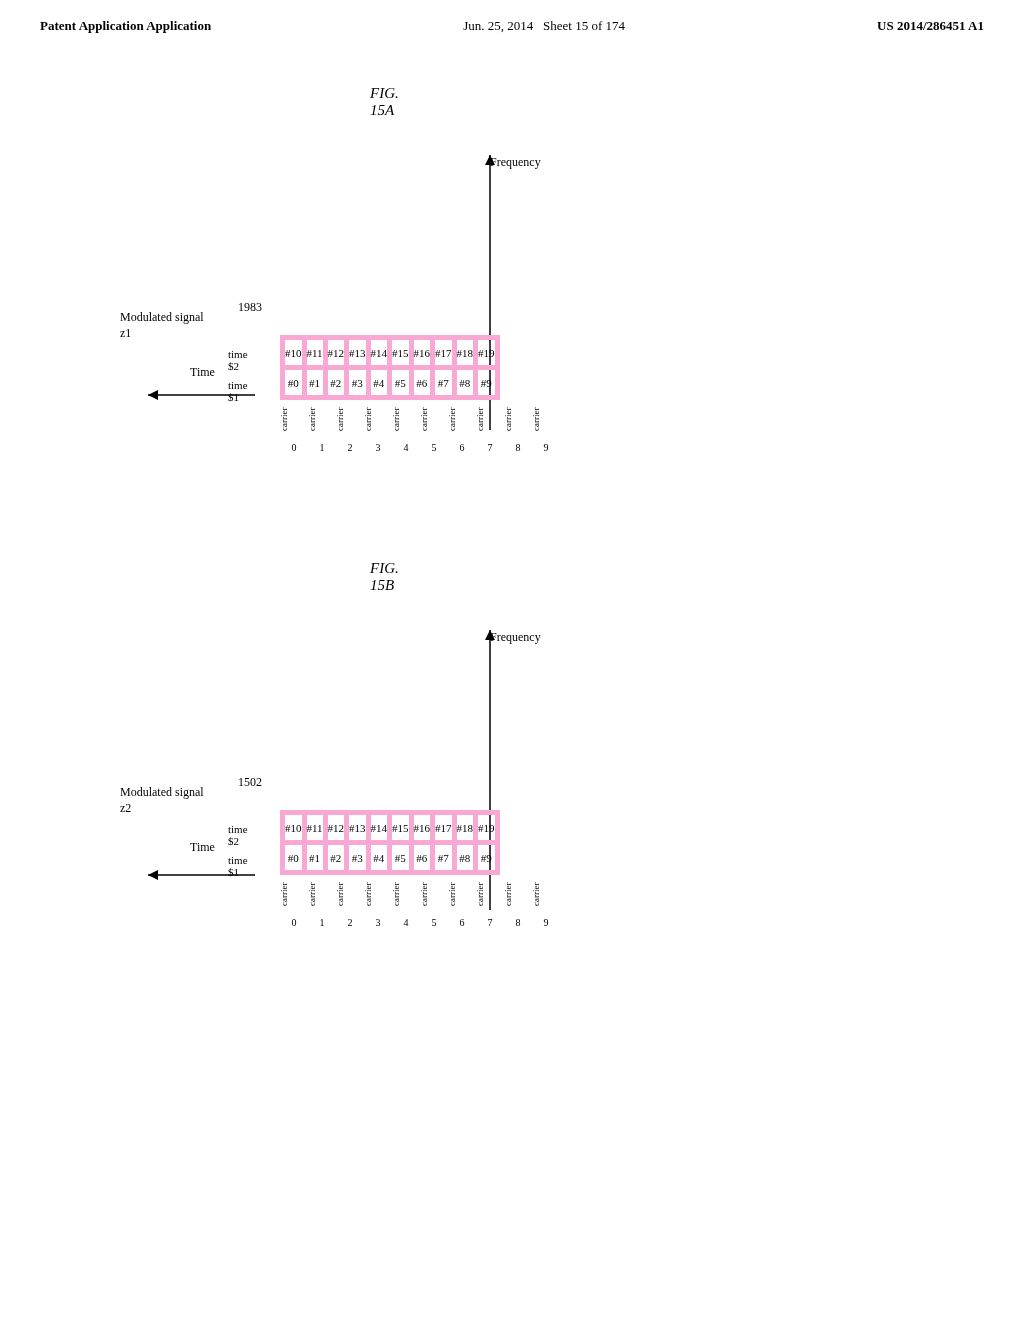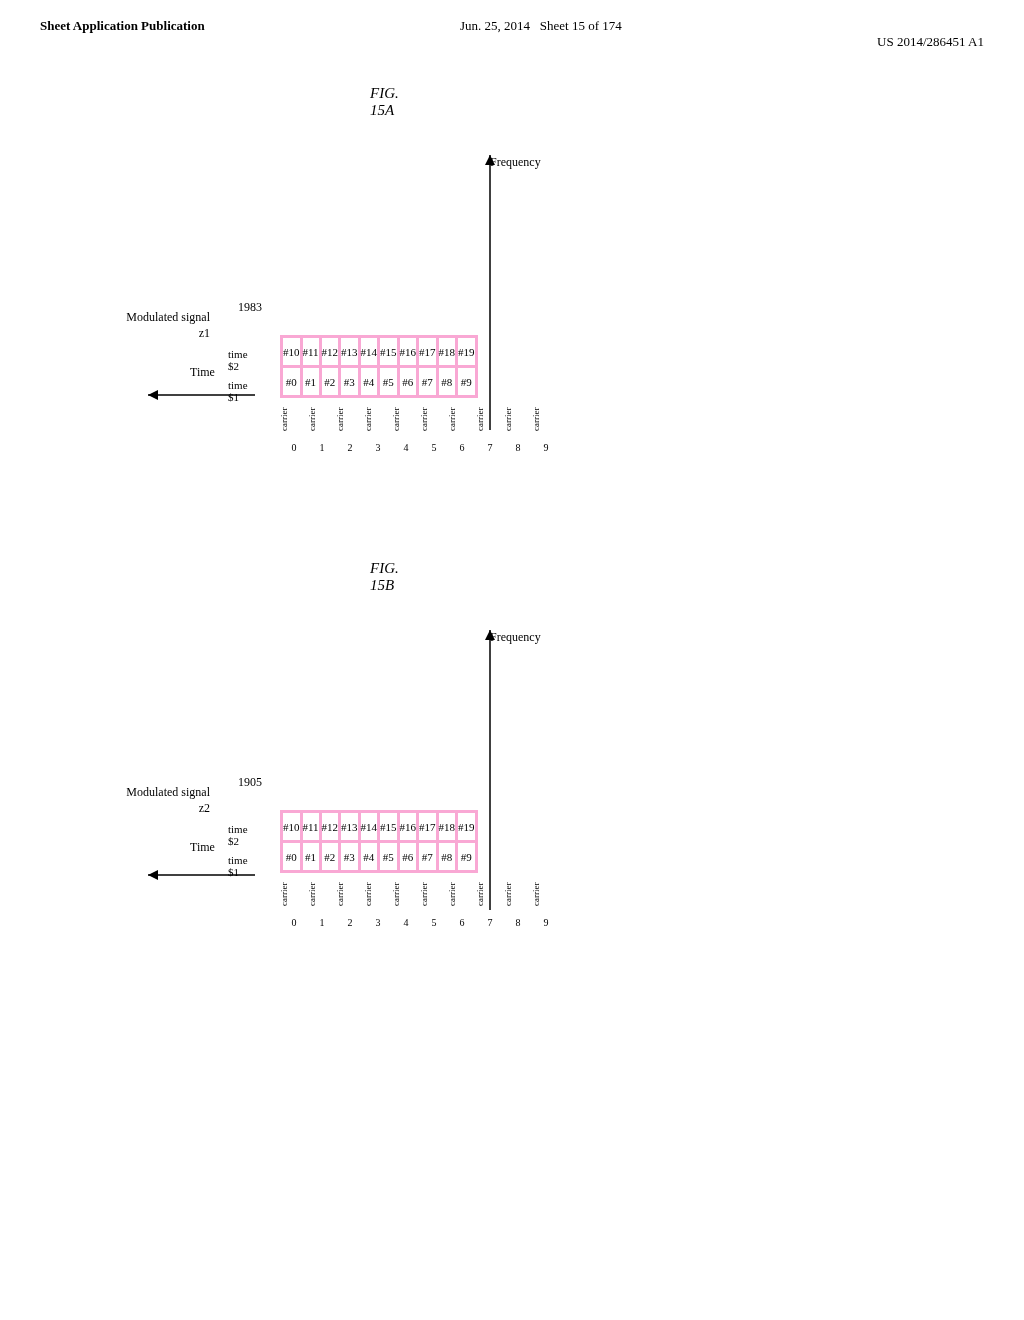--- a/index.html
+++ b/index.html
@@ -13,71 +13,71 @@
     }
     .header {
       display: flex;
       justify-content: space-between;
       align-items: flex-start;
       padding: 18px 40px 0 40px;
       font-size: 13px;
     }
     .header-left { font-weight: bold; }
     .header-center { text-align: center; }
-    .header-right { font-weight: normal; margin-top: 16px; }
+    .header-right { font-weight: bold; }
 
     
     .fig-label {
       position: absolute;
       font-size: 15px;
       font-weight: normal;
       font-style: italic;
     }
 
     
     .diagram {
       position: absolute;
     }
 
     
     .grid-table {
       position: absolute;
       border-collapse: collapse;
     }
     .grid-table td {
-      border: 3px solid #f9a8d4;
+      border: 5px solid #f9a8d4;
       width: 28px;
       height: 30px;
       text-align: center;
       vertical-align: middle;
       font-size: 11px;
       padding: 0;
     }
 
     
     .signal-label {
       position: absolute;
       font-size: 12px;
-      text-align: right;
+      text-align: left;
     }
 
     
     svg.arrows {
       position: absolute;
       top: 0; left: 0;
       width: 100%;
       height: 100%;
       pointer-events: none;
     }
   </style>
 </head>
 <body>
 
 <div class="header">
-  <div class="header-left">Sheet Application Publication</div>
+  <div class="header-left">Patent Application Application</div>
   <div class="header-center">
     <span>Jun. 25, 2014</span>&nbsp;&nbsp;
     <span>Sheet 15 of 174</span>
   </div>
   <div class="header-right">US 2014/286451 A1</div>
 </div>
 
 <svg class="arrows" xmlns="http://www.w3.org/2000/svg">
 
   <line x1="255" y1="395" x2="148" y2="395" stroke="black" stroke-width="1.5"></line>
@@ -234,15 +234,15 @@
     <div style="width:28px; font-size:10px; text-align:center;">4</div>
     <div style="width:28px; font-size:10px; text-align:center;">5</div>
     <div style="width:28px; font-size:10px; text-align:center;">6</div>
     <div style="width:28px; font-size:10px; text-align:center;">7</div>
     <div style="width:28px; font-size:10px; text-align:center;">8</div>
     <div style="width:28px; font-size:10px; text-align:center;">9</div>
   </div>
 
   <div style="position:absolute; left:430px; top:75px; font-size:12px;">Frequency</div>
 
-  <div style="position:absolute; left:178px; top:220px; font-size:12px;">1905</div>
+  <div style="position:absolute; left:178px; top:220px; font-size:12px;">1502</div>
 
 </div>
 
 </body></html>

